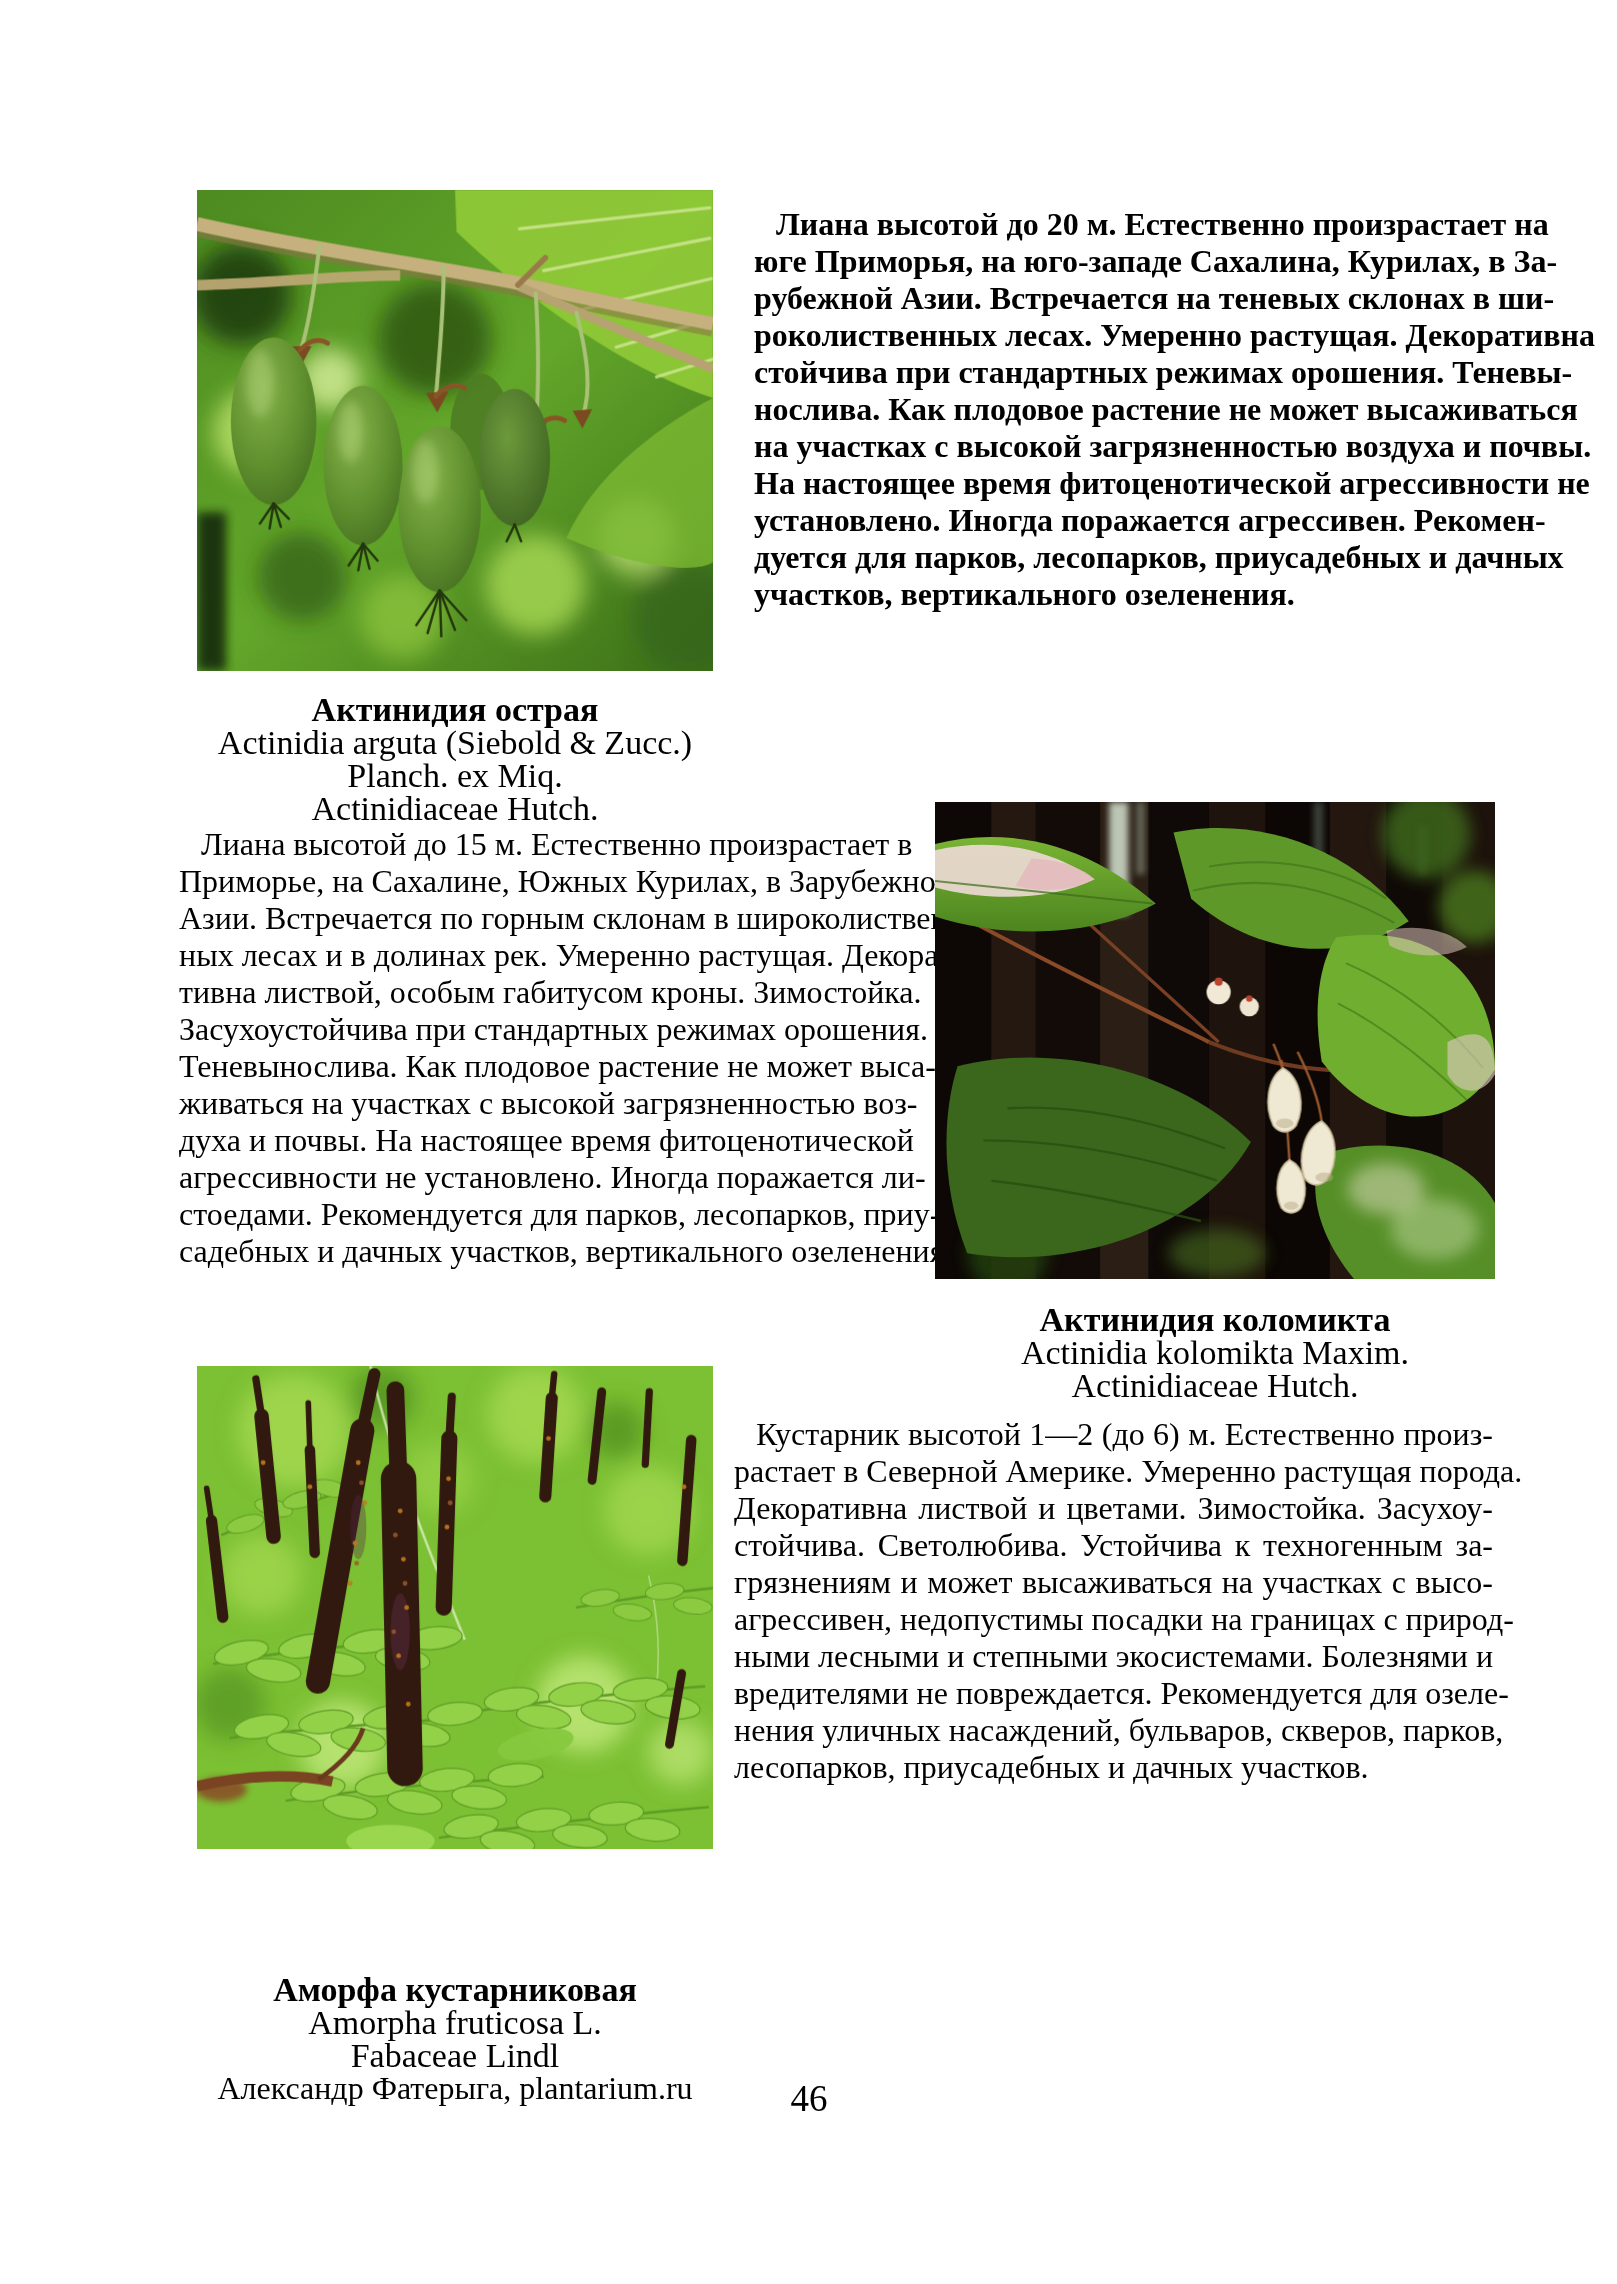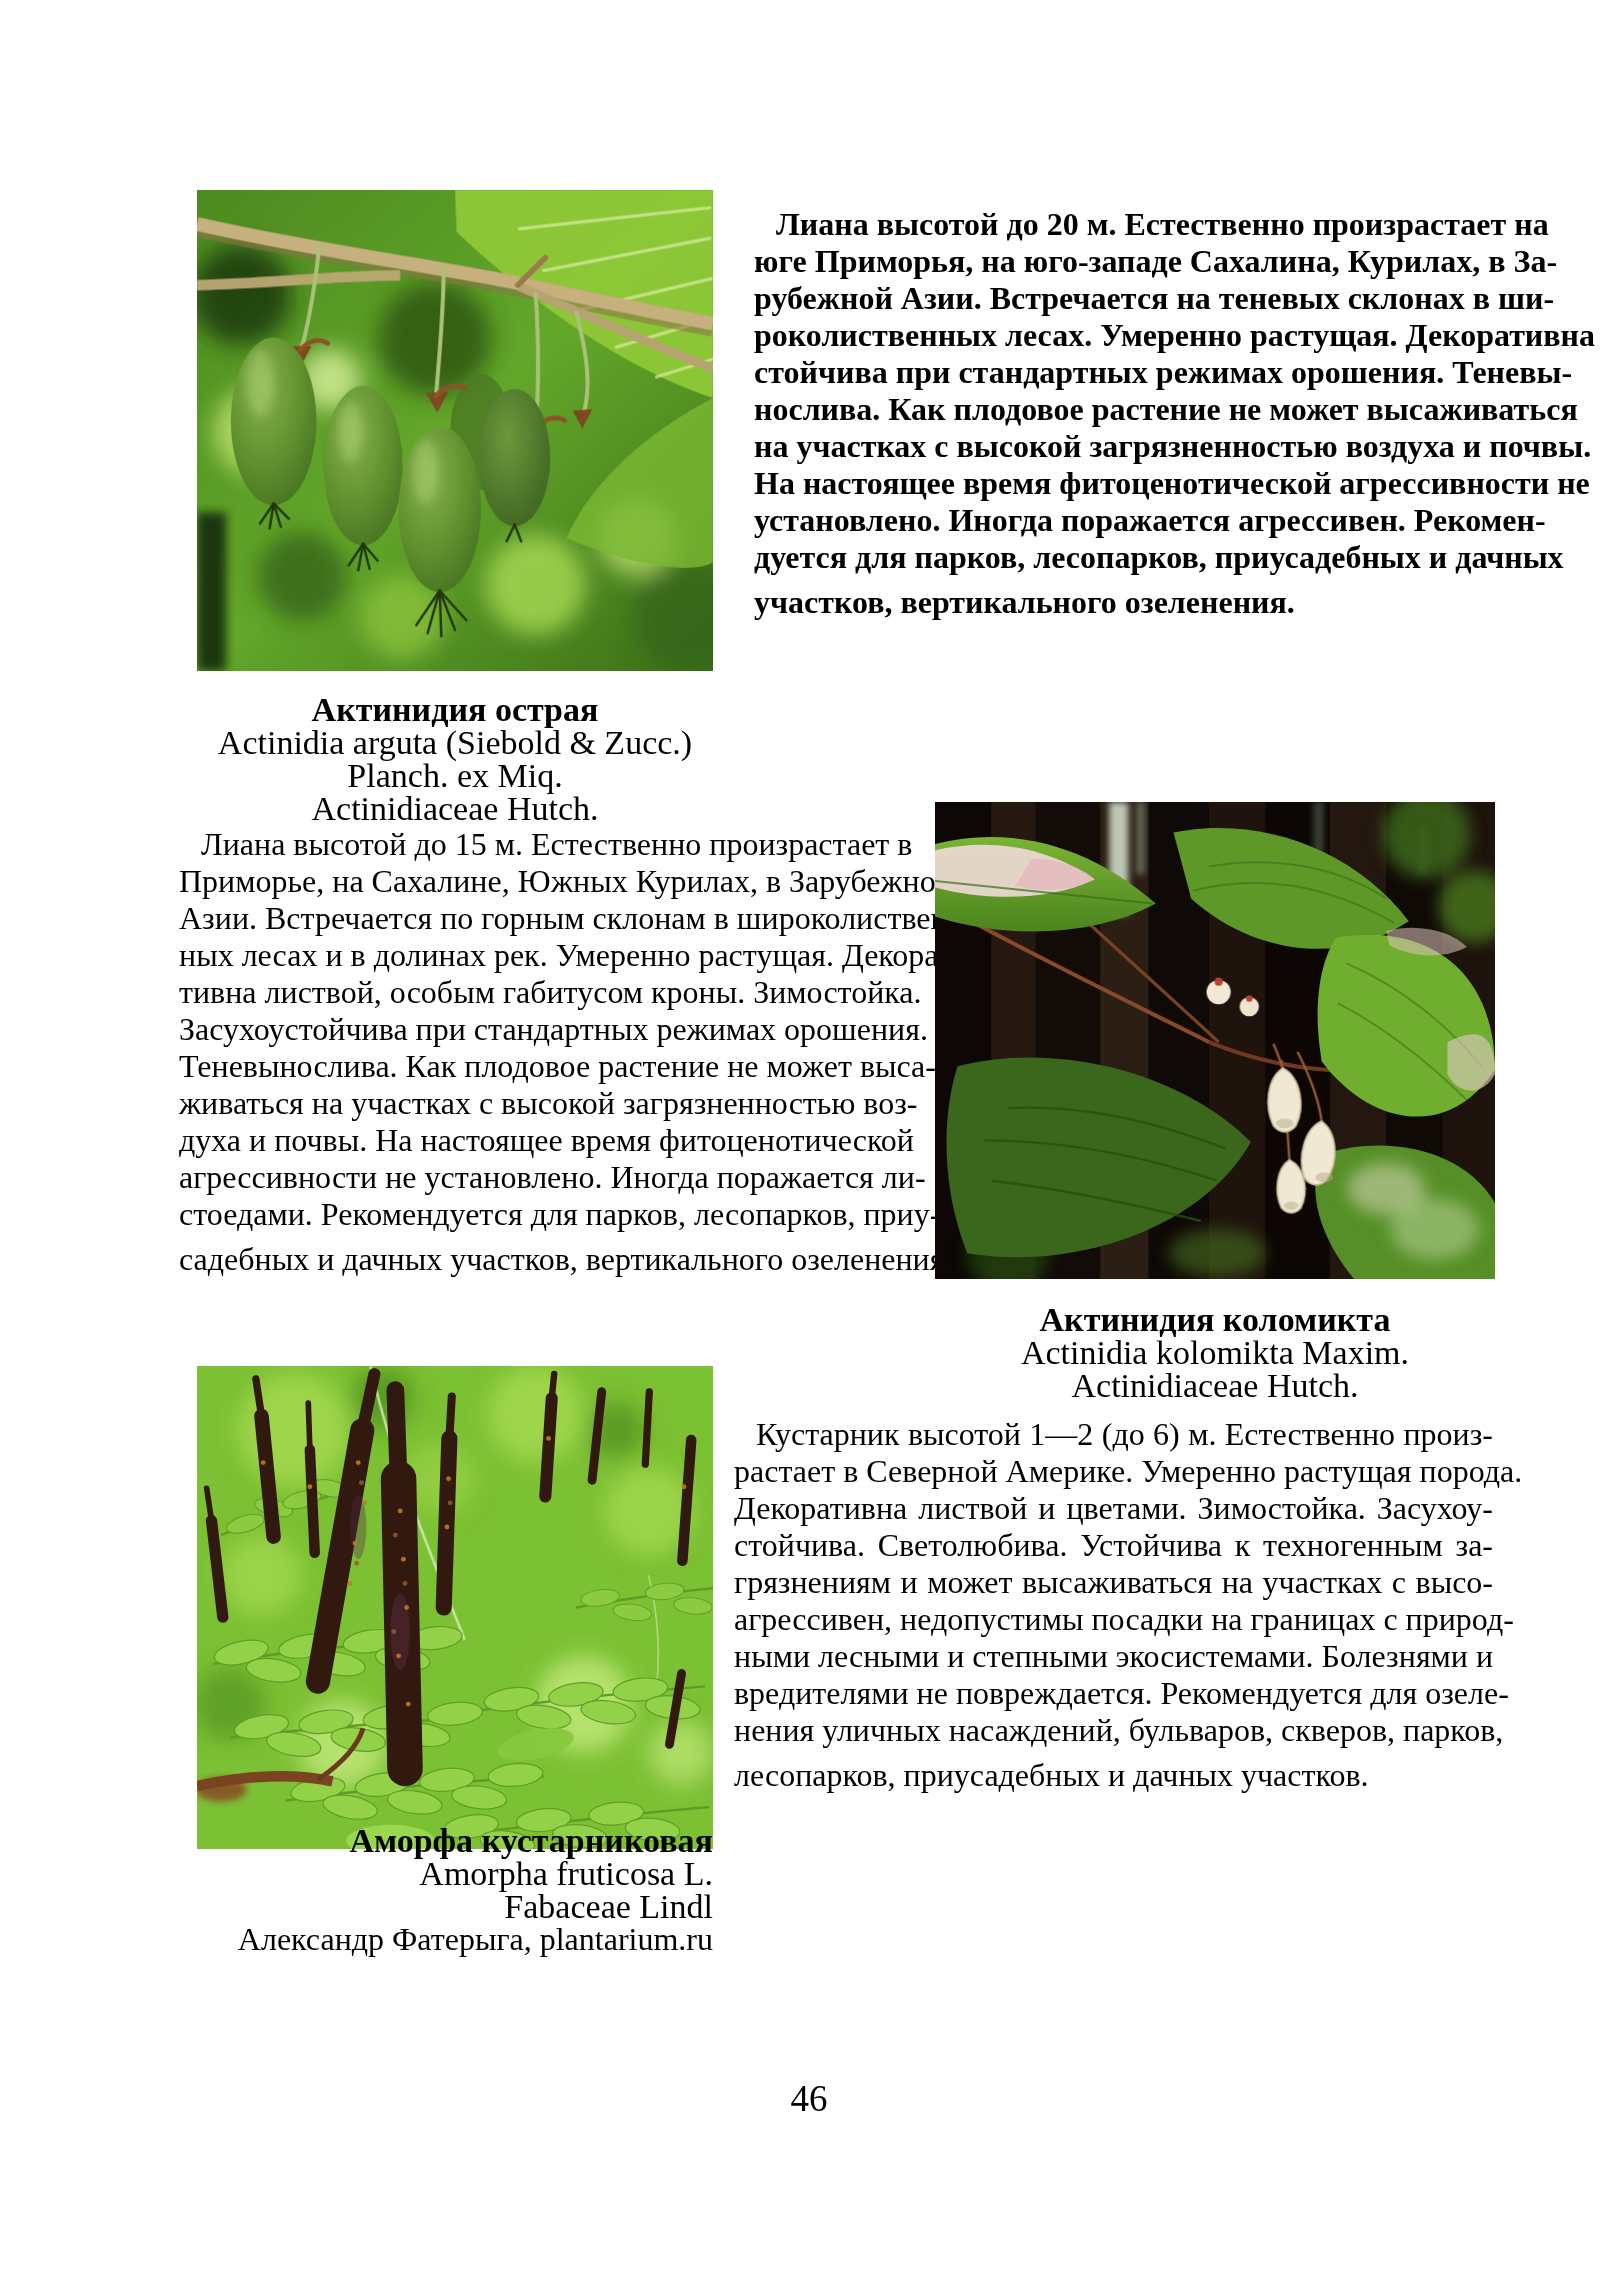--- a/index.html
+++ b/index.html
@@ -30,39 +30,39 @@
     position: absolute;
     font-size: 32px;
     line-height: 37px;
   }
   .para .line {
     text-align: justify;
     text-align-last: justify;
     white-space: nowrap;
   }
   .para .line:first-child { text-indent: 22px; }
-  .para .line:last-child { text-align-last: left; margin-top: 8px; }
+  .para .line:last-child { text-align-last: left; }
 
   #para1 { left: 754px; top: 206px; width: 759px; font-weight: bold; }
   #para2 { left: 179px; top: 826px; width: 730px; }
   #para3 { left: 734px; top: 1416px; width: 759px; }
 
   .caption {
     position: absolute;
     text-align: center;
     font-size: 34px;
     line-height: 33px;
   }
   .cap-title { font-weight: 700; margin-top: 12px; }
   .cap-it { }
   .cap-credit { font-size: 32px; }
 
   #cap1 { left: 197px; top: 681px; width: 516px; }
   #cap2 { left: 935px; top: 1291px; width: 560px; }
-  #cap3 { left: 197px; top: 1812px; width: 516px; text-align: right; }
+  #cap3 { left: 197px; top: 1961px; width: 516px; }
 
   .page-number {
     position: absolute;
     top: 2077px;
     left: 0;
     width: 1618px;
     text-align: center;
     font-size: 37px;
   }
 </style>

